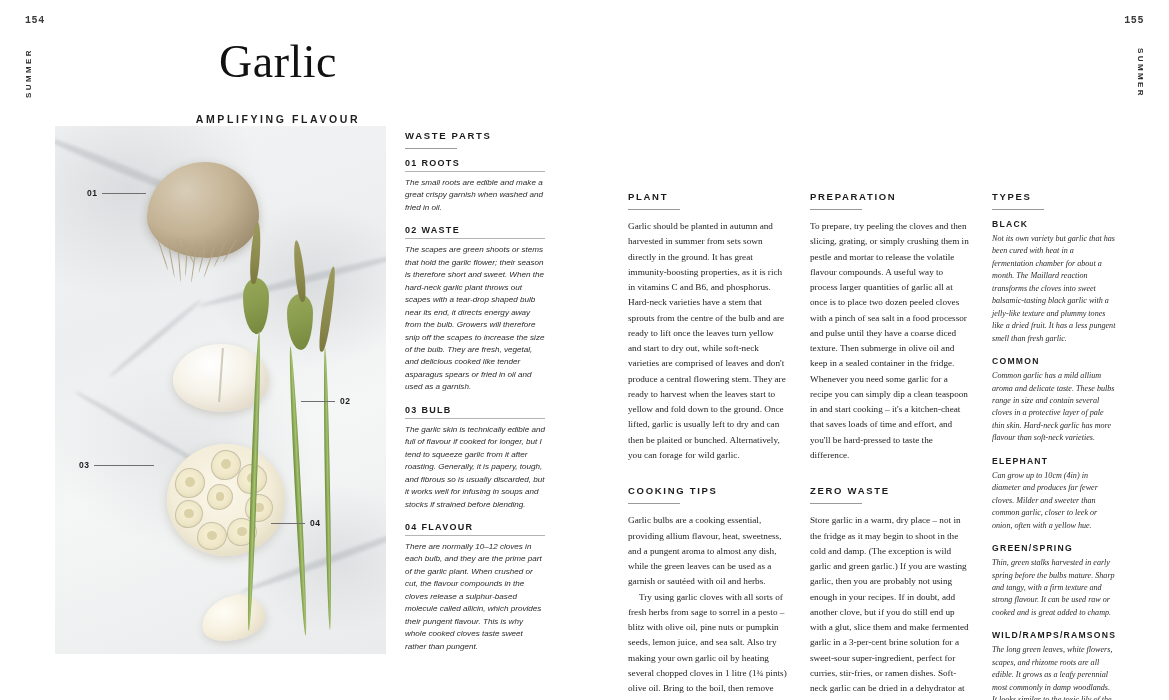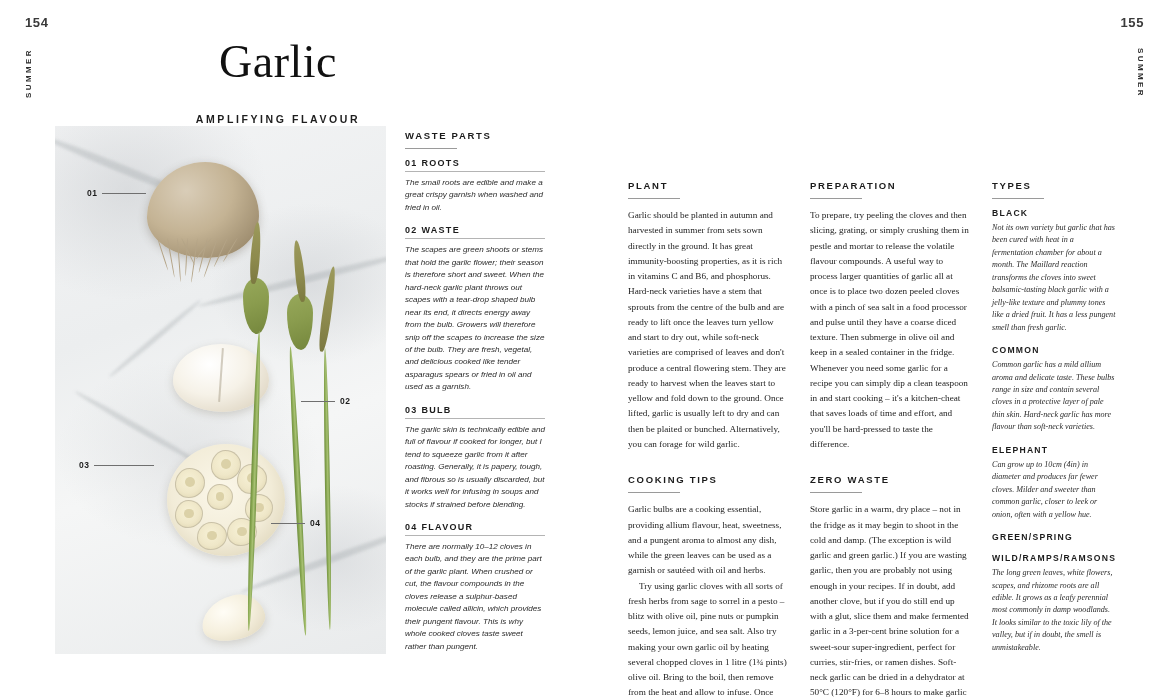--- a/index.html
+++ b/index.html
@@ -6,22 +6,22 @@
   html, body {
     width: 1169px; height: 700px;
     background: #ffffff;
     font-family: "Liberation Sans", sans-serif;
     overflow: hidden;
   }
   .spread { position: relative; width: 1169px; height: 700px; background: #fff; }
 
   
   .folio {
-    position: absolute; font-family: Liberation Sans, sans-serif;
-    font-size: 13px; letter-spacing: 0.6px; color: #3a3a3a; font-weight: 700;
+    position: absolute; font-family: Liberation Mono, monospace;
+    font-size: 10px; letter-spacing: 0.6px; color: #3a3a3a; font-weight: 700;
   }
   .folio-left  { left: 25px;  top: 15px; }
   .folio-right { right: 25px; top: 15px; }
 
   .season-tab {
     position: absolute;
     font-size: 8px; letter-spacing: 2.4px; font-weight: 700; color: #2e2e2e;
     writing-mode: vertical-rl; text-orientation: mixed;
   }
   .season-left  { left: 24px;  top: 48px; transform: rotate(180deg); }
@@ -153,21 +153,21 @@
     font-family: "Liberation Serif", serif; font-style: italic;
     font-size: 14.6px; line-height: 1.62; color: #191919;
   }
 
   .cols { position: absolute; left: 44px; top: 180px; width: 500px; display: flex; gap: 22px; }
   .col { width: 160px; }
   .col-narrow { width: 124px; }
 
   .blk { margin-bottom: 22px; }
   .blk-head {
-    font-size: 9.5px; letter-spacing: 1.7px; font-weight: 700; color: #1b1b1b;
+    font-size: 9.5px; letter-spacing: 1.7px; font-weight: 700; color: #1b1b1b; margin-top: 11px;
   }
   .body-text {
     font-family: "Liberation Serif", serif;
     font-size: 9.2px; line-height: 1.66; color: #232323; text-align: left;
   }
 
   .type-item { margin-bottom: 11px; }
   .type-head {
     font-size: 8.6px; letter-spacing: 1.25px; font-weight: 700; color: #1b1b1b;
     margin-bottom: 4px;
@@ -352,20 +352,21 @@
         <div class="type-item">
           <div class="type-head">COMMON</div>
           <div class="type-body">Common garlic has a mild allium aroma and delicate taste. These bulbs range in size and contain several cloves in a protective layer of pale thin skin. Hard-neck garlic has more flavour than soft-neck varieties.</div>
         </div>
         <div class="type-item">
           <div class="type-head">ELEPHANT</div>
           <div class="type-body">Can grow up to 10cm (4in) in diameter and produces far fewer cloves. Milder and sweeter than common garlic, closer to leek or onion, often with a yellow hue.</div>
         </div>
         <div class="type-item">
           <div class="type-head">GREEN/SPRING</div>
+          <div class="type-body">Thin, green stalks harvested in early spring before the bulbs mature. Sharp and tangy, with a firm texture and strong flavour. It can be used raw or cooked and is great added to champ.</div>
         </div>
         <div class="type-item">
           <div class="type-head">WILD/RAMPS/RAMSONS</div>
           <div class="type-body">The long green leaves, white flowers, scapes, and rhizome roots are all edible. It grows as a leafy perennial most commonly in damp woodlands. It looks similar to the toxic lily of the valley, but if in doubt, the smell is unmistakeable.</div>
         </div>
       </div>
 
     </div>
   </div>
 </div>

